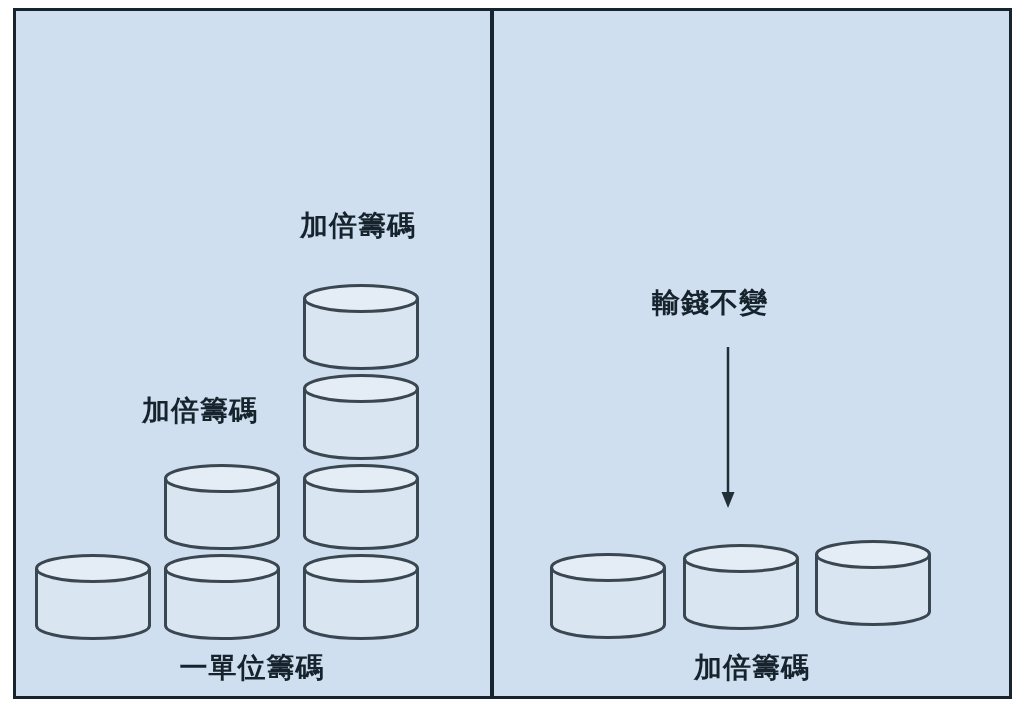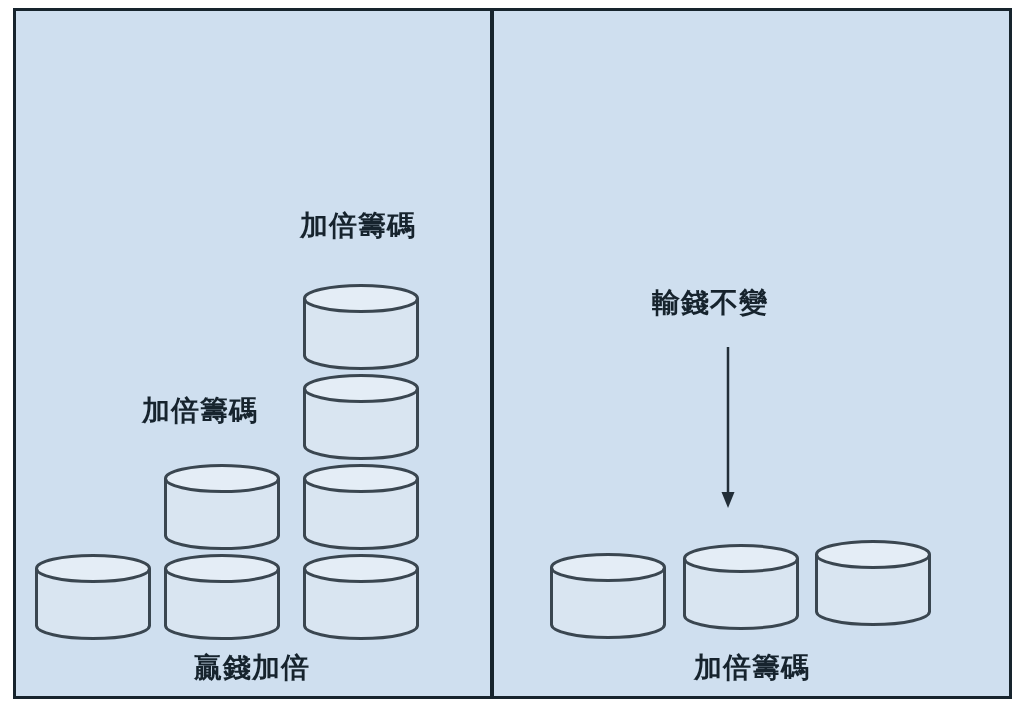--- a/index.html
+++ b/index.html
@@ -97,17 +97,17 @@
     <line x1="728" y1="347" x2="728" y2="494" stroke="#222e38" stroke-width="2.5"></line>
     <polygon points="728,508 721.5,492 734.5,492" fill="#222e38"></polygon>
   </svg>
 
 <div class="divider"></div>
 
 <div class="lbl" style="left:358px; top:226px;">加倍籌碼</div>
 
 <div class="lbl" style="left:200px; top:411px;">加倍籌碼</div>
 
-<div class="lbl" style="left:252px; top:668px;">贏錢加倍</div>
+<div class="lbl" style="left:252px; top:668px;">一單位籌碼</div>
 
 <div class="lbl" style="left:710px; top:303px;">輸錢不變</div>
 
 <div class="lbl" style="left:752px; top:668px;">加倍籌碼</div>
 
 </body></html>

